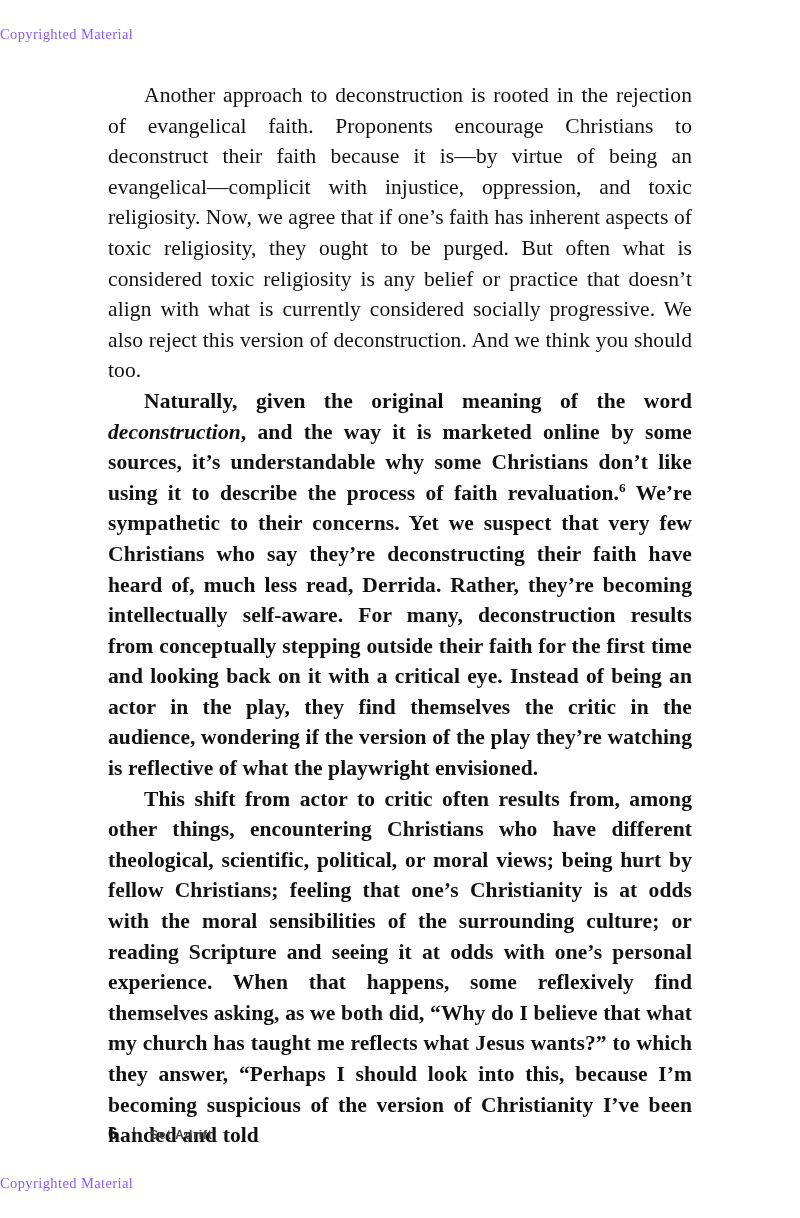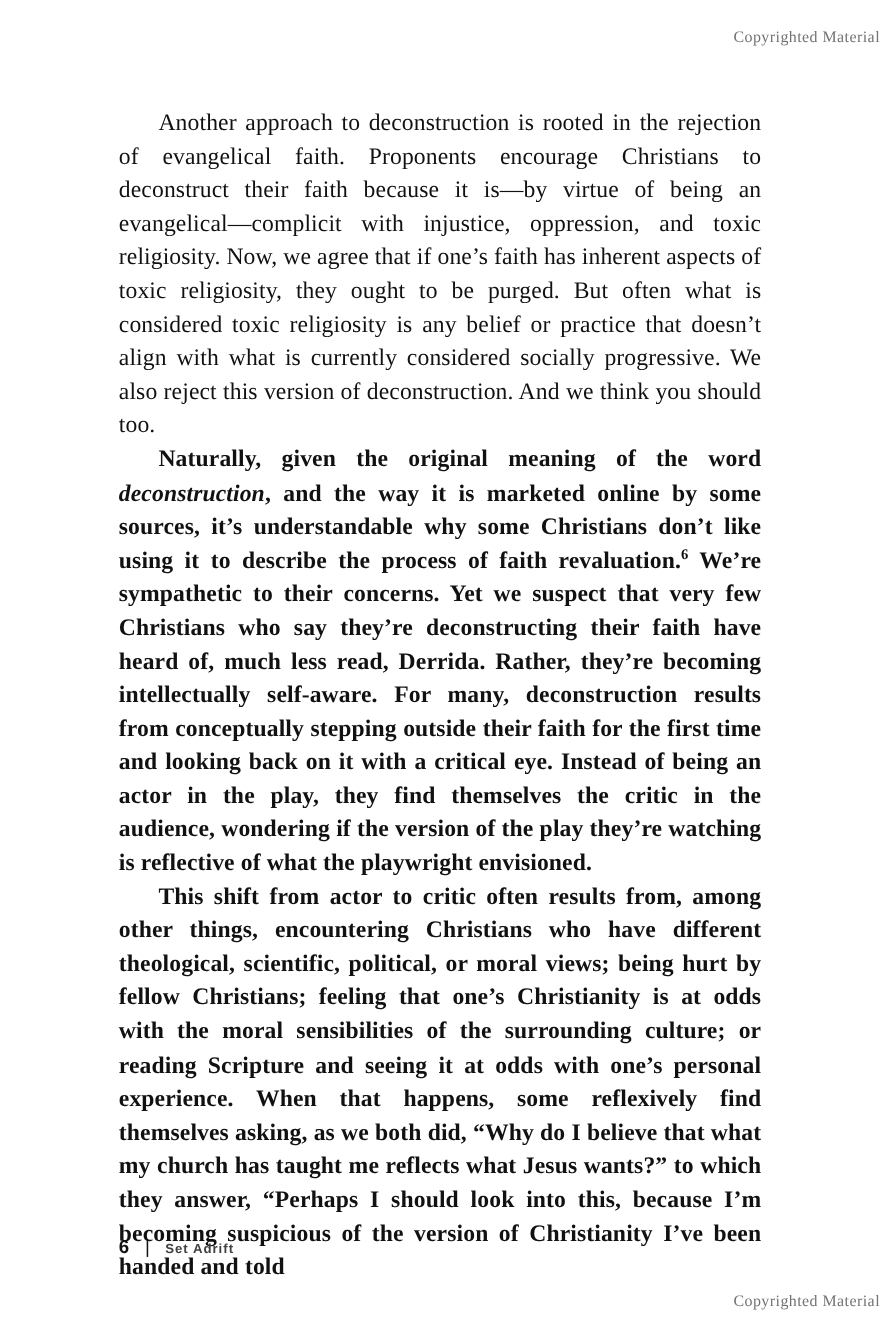--- a/index.html
+++ b/index.html
@@ -18,33 +18,33 @@
   .page {
     position: relative;
     width: 800px;
     height: 1218px;
     box-sizing: border-box;
   }
   .watermark {
     position: absolute;
     left: 0;
     width: 100%;
-    text-align: right;
+    text-align: left;
     font-family: "Liberation Serif", serif;
     font-size: 14.5px;
     letter-spacing: 0.4px;
-    color: #737373;
+    color: #8b5cf6;
   }
   .watermark-top { top: 26px; }
   .watermark-bottom { top: 1175px; }
 
   .textblock {
     position: absolute;
     left: 108px;
-    top: 96px;
+    top: 80px;
     width: 584px;
   }
   p.body-par {
     margin: 0;
     font-size: 21.5px;
     line-height: 30.6px;
     text-align: justify;
     text-justify: inter-word;
     text-indent: 36px;
     hyphens: manual;

